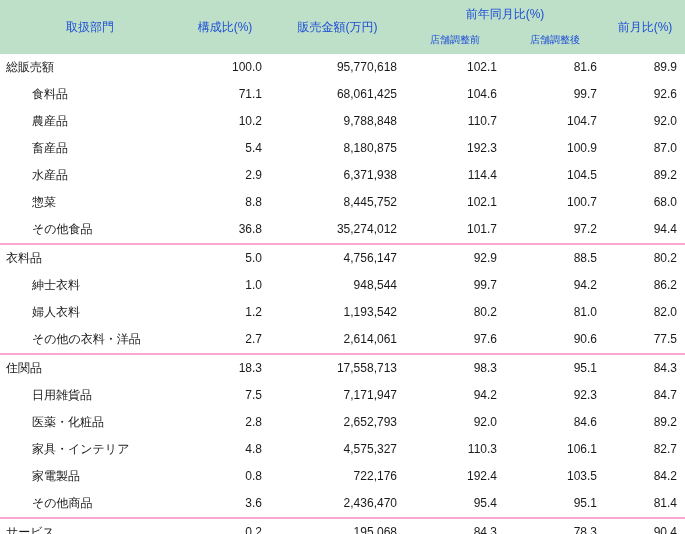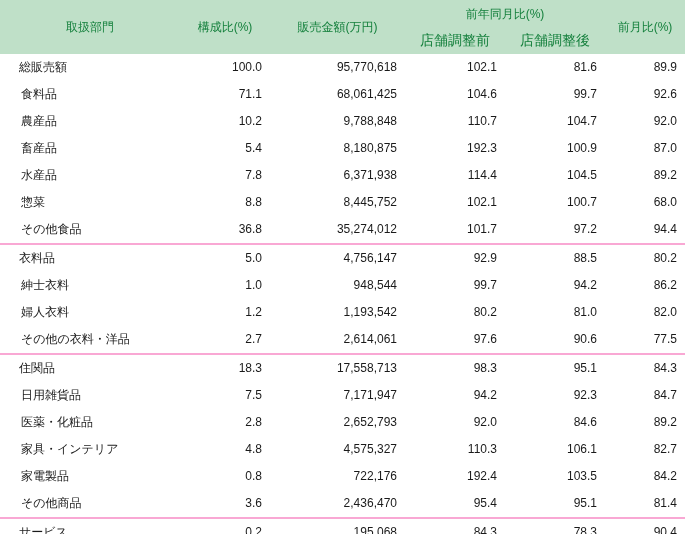--- a/index.html
+++ b/index.html
@@ -20,34 +20,35 @@
     padding: 0;
   }
   table.data-table {
     width: 685px;
     border-collapse: collapse;
     table-layout: fixed;
     font-size: 12px;
   }
   table.data-table thead th {
     background: #bfe0c8;
-    color: #15803d;
+    color: #1d4ed8;
     font-weight: normal;
     font-size: 12px;
     padding: 4px 6px;
     border: none;
     vertical-align: middle;
     line-height: 1.25;
   }
   thead tr.head-row-1 th {
     height: 20px;
   }
   thead tr.head-row-2 th {
     height: 18px;
-    font-size: 14px;
+    font-size: 10px;
+    font-family: Liberation Mono, monospace;
   }
   th.hdr-sep {
     border-bottom: 1px solid #ffffff;
   }
   table.data-table tbody td {
     padding: 3px 8px;
     font-size: 12px;
     line-height: 1.3;
     height: 21px;
     background: #ffffff;
@@ -56,22 +57,22 @@
   tbody tr.group-start td {
     border-top: 2px solid #f9a8d4;
   }
   tbody tr.first-row td {
     border-top: none;
   }
   td.label {
     text-align: left;
     white-space: nowrap;
   }
-  td.label.indent-0 { padding-left: 19px; }
-  td.label.indent-1 { padding-left: 21px; }
+  td.label.indent-0 { padding-left: 6px; }
+  td.label.indent-1 { padding-left: 32px; }
   td.num {
     text-align: right;
     font-variant-numeric: tabular-nums;
   }
   .col-label { width: 180px; }
   .col-share { width: 90px; }
   .col-sales { width: 135px; }
   .col-yoy1  { width: 100px; }
   .col-yoy2  { width: 100px; }
   .col-mom   { width: 80px; }
@@ -130,21 +131,21 @@
         <tr class="">
           <td class="label indent-1">畜産品</td>
           <td class="num">5.4</td>
           <td class="num">8,180,875</td>
           <td class="num">192.3</td>
           <td class="num">100.9</td>
           <td class="num">87.0</td>
         </tr>
         <tr class="">
           <td class="label indent-1">水産品</td>
-          <td class="num">7.8</td>
+          <td class="num">2.9</td>
           <td class="num">6,371,938</td>
           <td class="num">114.4</td>
           <td class="num">104.5</td>
           <td class="num">89.2</td>
         </tr>
         <tr class="">
           <td class="label indent-1">惣菜</td>
           <td class="num">8.8</td>
           <td class="num">8,445,752</td>
           <td class="num">102.1</td>

